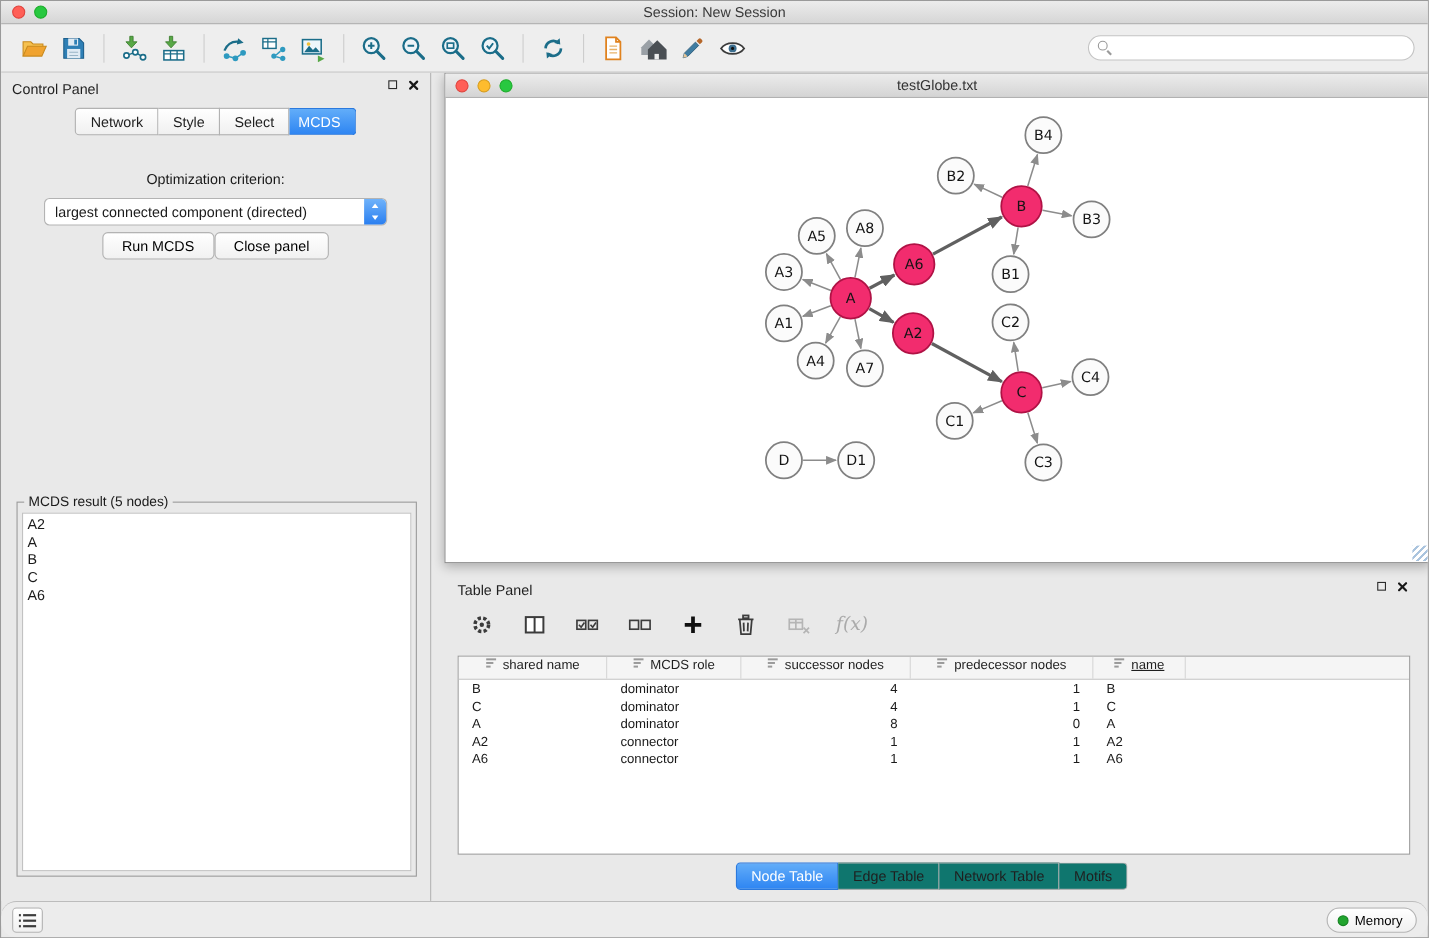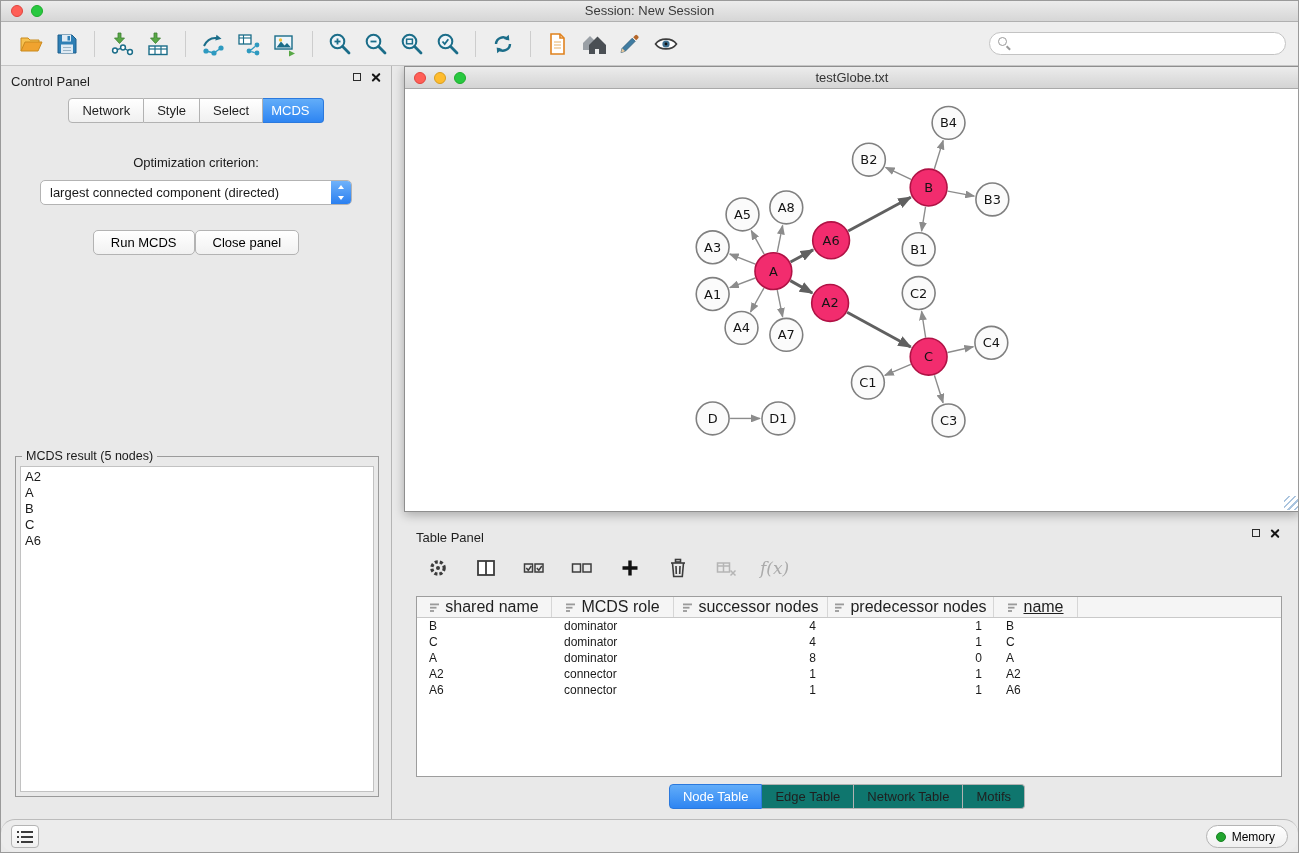--- a/index.html
+++ b/index.html
@@ -53,21 +53,21 @@
   .seg.active { background:linear-gradient(#62adf9,#2e85f2); border-color:#2b79dd; color:#fff;padding-left:8px; }
   .opt-label { text-align:center; font-size:13px; margin-top:32px; }
   .dropdown { width:312px; height:25px; margin:10px auto 0; background:#fff; border:1px solid #b3b3b3;
     border-radius:5px; position:relative; font-size:13px; line-height:23px; padding-left:9px; cursor:pointer; }
   .dd-stepper { position:absolute; right:0; top:0; bottom:0; width:20px;
     background:linear-gradient(#6fb2fa,#2a7ff0); border-radius:0 4px 4px 0; }
   .dd-stepper i { position:absolute; left:50%; transform:translateX(-50%); width:0; height:0;
     border-left:3.6px solid transparent; border-right:3.6px solid transparent; }
   .dd-stepper .up { top:4px; border-bottom:4.6px solid #fff; }
   .dd-stepper .dn { bottom:4px; border-top:4.6px solid #fff; }
-  .btn-row { display:flex; justify-content:center; margin-top:25px;align-items:center; }
+  .btn-row { display:flex; justify-content:center; margin-top:6px;align-items:center; }
   .btn { height:25px; padding:0 17px; font-size:13px; background:linear-gradient(#ffffff,#f1f1f1);
     border:1px solid #b3b3b3; border-radius:5px; cursor:pointer; font-family:"Liberation Sans",sans-serif; }
   .result-box { position:absolute; left:14px; right:12px; top:390px; bottom:22px; border:1px solid #9b9b9b; }
   .result-legend { position:absolute; top:-8px; left:6px; background:#e9e9e9; padding:0 4px; font-size:12.5px; }
   .result-list { position:absolute; left:4px; right:4px; top:9px; bottom:4px; background:#fff;
     border:1px solid #c2c2c2; overflow:auto; padding:2px 0 0 4px; }
   .result-item { font-size:13px; line-height:16px; cursor:default; }
 
   
   .net-window { position:absolute; left:403px; top:65px; width:896px; height:446px; background:#fff;
@@ -84,21 +84,21 @@
 
   
   .table-panel { position:absolute; left:403px; top:521px; right:8px; height:295px; background:#e9e9e9; }
   .tp-header { position:relative; height:24px; padding:6px 0 0 12px; }
   .tp-toolbar { display:flex; align-items:center; gap:20px; padding:6px 0 4px 20px; height:42px; }
   .tp-toolbar .tbtn { width:28px; height:28px; }
   .fx { font-family:"DejaVu Serif","Liberation Serif",serif; font-style:italic; color:#aaaaaa; font-size:17px; }
   .table-wrap { position:absolute; left:12px; right:8px; top:74px; bottom:40px; background:#fff;
     border:1px solid #9d9d9d; overflow:hidden; }
   .thead { display:flex; background:#f5f5f5; border-bottom:1px solid #c9c9c9; height:21px; }
-  .th { font-size:16px; color:#1f1f1f; display:flex; align-items:center; justify-content:center; gap:5px;
+  .th { font-size:12px; color:#1f1f1f; display:flex; justify-content:center; gap:5px;
     border-right:1px solid #d6d6d6; cursor:pointer; }
   .th.filler { flex:1; border-right:none; }
   .tbody { }
   .trow { display:flex; height:16px; font-size:12px; align-items:center; }
   .td { padding:0 12px; overflow:hidden; white-space:nowrap; }
   .td.num { text-align:right; }
   .bottom-tabs { position:absolute; bottom:8px; left:0; right:0; display:flex; justify-content:center; }
   .bt { font-size:13px; padding:4px 13px; background:#0f766e; border:1px solid #b2b2b2; border-left:none;
     color:#1f1f1f; cursor:pointer; }
   .bt:first-child { border-left:1px solid #b2b2b2; border-radius:4px 0 0 4px; }

